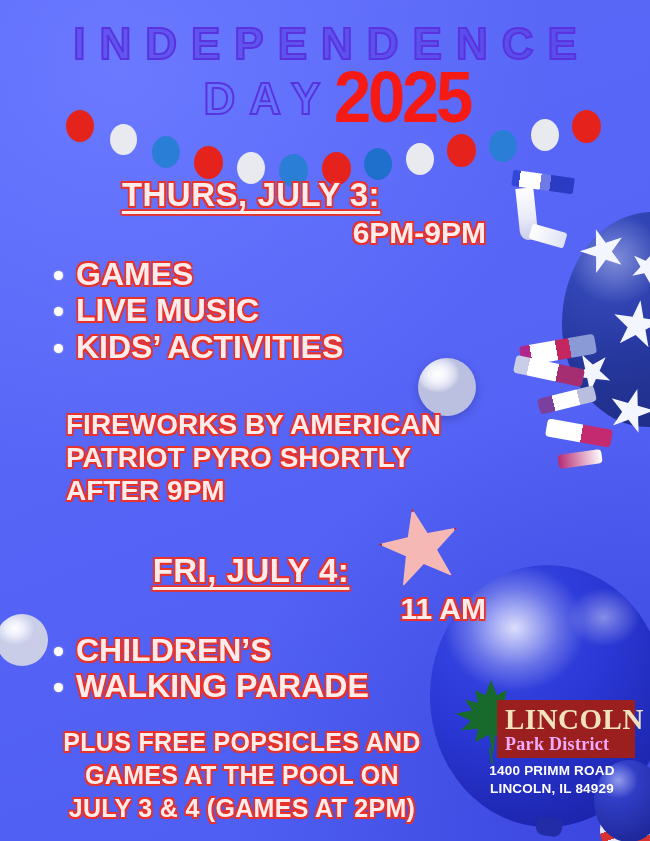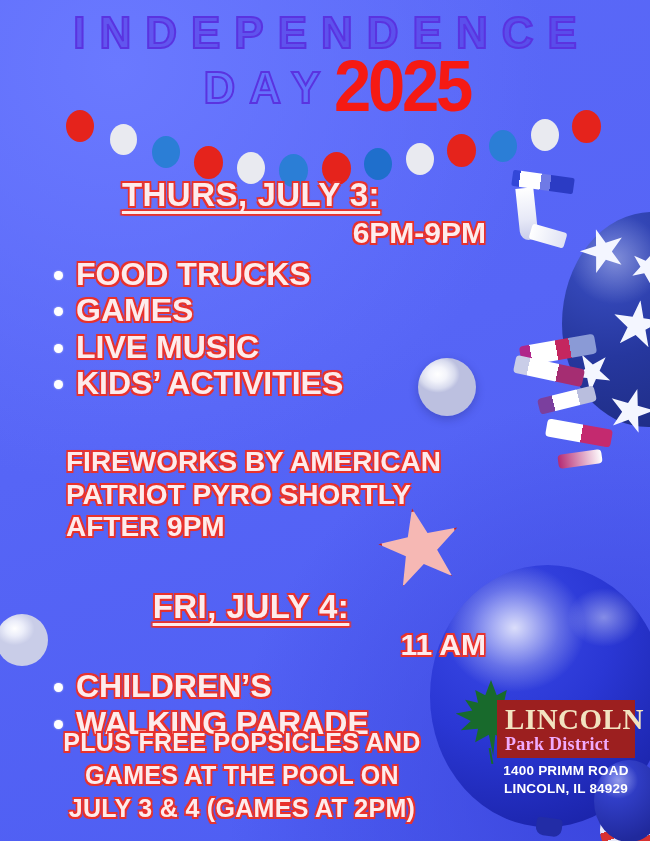--- a/index.html
+++ b/index.html
@@ -107,21 +107,21 @@
   .rc3{left:538px;top:392px;width:58px;height:16px;
        background:linear-gradient(90deg,#7b3f9e 0 26%,#ffffff 26% 70%,#b9bede 70% 100%);
        border-radius:4px;transform:rotate(-14deg);}
   .rc4{left:546px;top:424px;width:66px;height:18px;
        background:linear-gradient(90deg,#ffffff 0 54%,#c42a6f 54% 100%);
        border-radius:4px;transform:rotate(10deg);}
   .rc5{left:558px;top:452px;width:44px;height:14px;
        background:linear-gradient(90deg,#b62a73,#ffffff);border-radius:4px;transform:rotate(-8deg);}
 
   
-  .title-wrap{position:absolute;left:0;top:10px;width:650px;text-align:center;}
+  .title-wrap{position:absolute;left:0;top:21px;width:650px;text-align:center;}
   .title-line1{
     font-family:"Liberation Sans", sans-serif;
     font-size:44px;font-weight:700;letter-spacing:14px;
     color:transparent;
     -webkit-text-stroke:2px #5a33e0;
     text-shadow:0 0 1px rgba(90,51,224,.5);
     line-height:1.05;
     padding-left:14px;
   }
   .title-row2{display:flex;align-items:flex-end;justify-content:center;margin-top:4px;}
@@ -203,21 +203,21 @@
   }
   .logo-lincoln{
     font-family:"Liberation Serif", serif;font-weight:700;font-size:29px;
     color:#f2e3c0;letter-spacing:.5px;line-height:1;
   }
   .logo-pd{
     font-family:"Liberation Serif", serif;font-weight:700;font-size:18px;
     color:#f0abfc;letter-spacing:.3px;line-height:1.05;margin-top:1px;
   }
   .logo-addr{
-    position:absolute;left:34px;top:84px;width:154px;text-align:center;
+    position:absolute;left:20px;top:84px;width:154px;text-align:center;
     color:#ffffff;font-size:13.5px;font-weight:700;line-height:1.35;letter-spacing:.2px;
   }
 </style>
 </head>
 <body>
 
 <div class="flyer">
 
   <div class="deco">
     <div class="balloon-stars"></div>
@@ -271,21 +271,20 @@
       <div class="dot" style="left: 531px; top: 14px; width: 28px; height: 32px; background: rgb(233, 234, 240);"></div>
       <div class="dot" style="left: 572px; top: 5px; width: 29px; height: 33px; background: rgb(229, 35, 28);"></div>
     </div>
 
   <div class="content">
 
     <div class="block-thu">
       <div class="ptxt head-day">THURS, JULY 3:</div>
       <div class="ptxt head-time">6PM-9PM</div>
       <ul class="bullets ptxt" id="thu-list">
-          <li>FOOD TRUCKS</li>
           <li>GAMES</li>
           <li>LIVE MUSIC</li>
           <li>KIDS’ ACTIVITIES</li>
         </ul>
     </div>
 
     <div class="block-fireworks">
       <div class="ptxt para">FIREWORKS BY AMERICAN</div>
       <div class="ptxt para">PATRIOT PYRO SHORTLY</div>
       <div class="ptxt para">AFTER 9PM</div>

